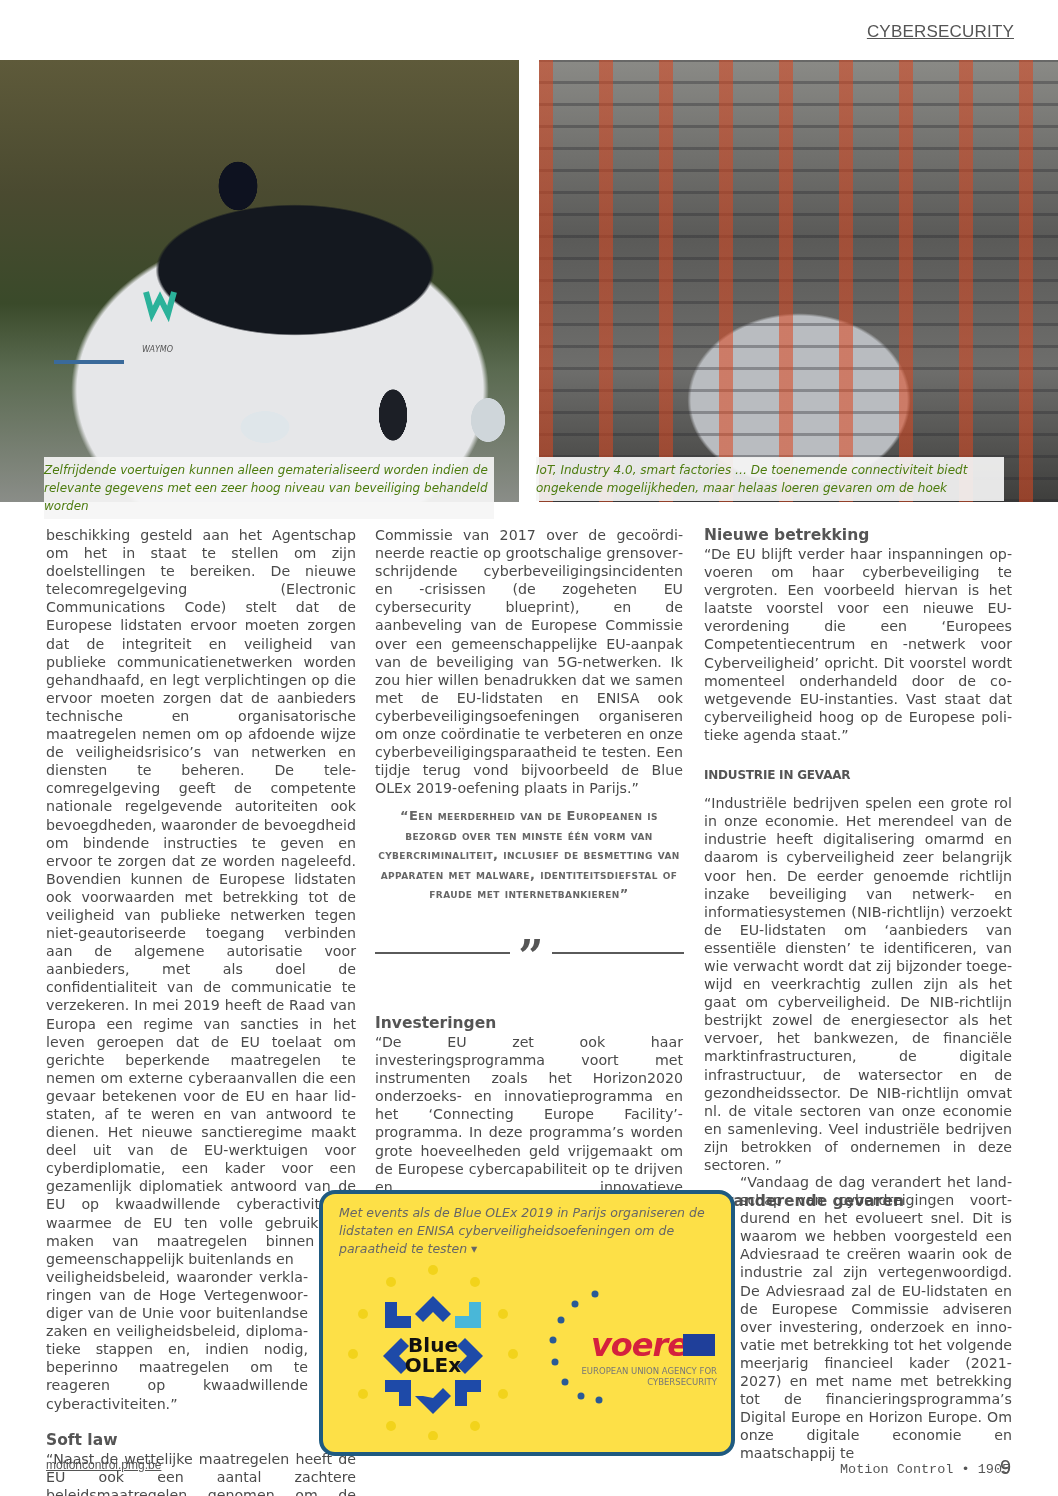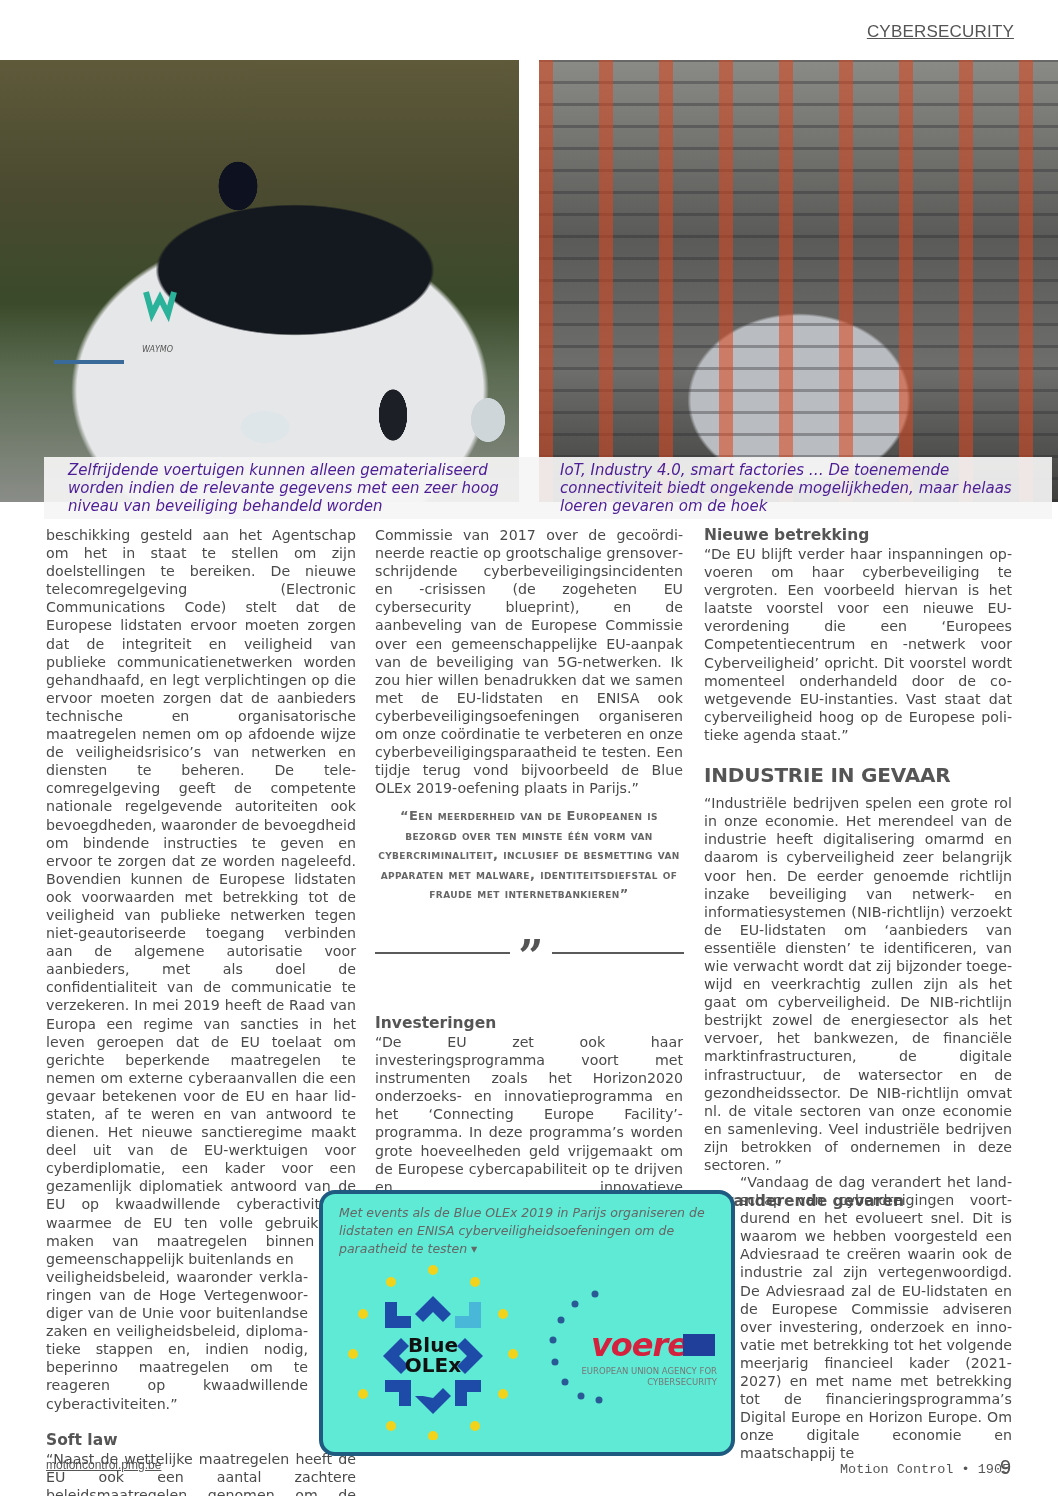--- a/index.html
+++ b/index.html
@@ -18,45 +18,45 @@
       radial-gradient(ellipse 24px 30px at 238px 126px, #0e1220 0 80%, transparent 82%),
       linear-gradient(180deg, #5e5a3a 0%, #4a4a30 30%, #3a4a2a 55%, #5a6a50 70%, #8a8d88 100%);
   }
   .photo-right { left:539px; width:519px;
     background:
       repeating-linear-gradient(90deg, rgba(220,70,30,0.55) 0 14px, transparent 14px 60px),
       repeating-linear-gradient(0deg, rgba(40,40,45,0.35) 0 3px, transparent 3px 22px),
       radial-gradient(ellipse 180px 140px at 260px 340px, #b9bcc0 0 60%, transparent 62%),
       linear-gradient(180deg, #8a8a86 0%, #5a5a58 40%, #6e6e6c 70%, #3e3e3c 100%);
   }
-  .caption { position:absolute; background:rgba(245,245,245,0.92); color:#4c1d95;
-             font-style:italic; font-size:15px; line-height:18px; padding:4px 24px; }
+  .caption { position:absolute; background:rgba(245,245,245,0.92); color:#4d7c0f;
+             font-style:italic; font-size:12px; line-height:18px; padding:4px 0; }
   .caption-left { left:44px; top:457px; width:450px; }
   .caption-right { left:536px; top:457px; width:468px; }
 
   .col { position:absolute; font-size:14.2px; line-height:18.1px; color:#4a4a4a; text-align:justify; }
   .col p { margin:0; }
   .col-1 { left:46px; top:526px; width:310px; }
   .col-1 .narrow { width:262px; }
   .col-2 { left:375px; top:526px; width:308px; }
   .col-3 { left:704px; top:526px; width:308px; }
   h3.sub { margin:0; font-size:15.5px; font-weight:bold; color:#555; line-height:19px; }
-  h2.major { margin:0; font-size:20px; font-weight:bold; color:#555; text-transform:uppercase; letter-spacing:-0.2px; }
+  h2.major { margin:0; font-size:12px; font-weight:bold; color:#555; text-transform:uppercase; letter-spacing:-0.2px; }
   .q-head { margin:0; font-size:15px; font-weight:bold; font-style:italic; color:#555; line-height:18px; text-align:left; }
 
   .pullquote { position:absolute; left:375px; top:806px; width:308px; text-align:center;
                font-variant:small-caps; font-weight:bold; color:#666; font-size:13px; line-height:19.5px; letter-spacing:0.4px; }
   .pq-rule { position:absolute; top:952px; height:2px; background:#5a5a5a; }
   .pq-rule.l { left:375px; width:135px; }
   .pq-rule.r { left:552px; width:132px; }
   .pq-mark { position:absolute; left:512px; top:935px; width:38px; text-align:center; font-size:44px;
              font-weight:bold; color:#555; font-family:"DejaVu Serif", serif; line-height:44px; }
 
   .box { position:absolute; left:319px; top:1190px; width:408px; height:258px;
-         border:4px solid #1f5a80; border-radius:16px; background:#5eead4; }
+         border:4px solid #1f5a80; border-radius:16px; background:#fde047; }
   .box-caption { position:absolute; left:16px; top:10px; width:384px; font-style:italic; font-size:12.5px;
                  line-height:18px; color:#666; }
   .olex { position:absolute; left:20px; top:70px; width:180px; height:176px; }
   .enisa { position:absolute; left:222px; top:100px; width:180px; height:130px; }
   .enisa-word { position:absolute; left:46px; top:32px; font-size:32px; font-weight:bold; font-style:italic;
                 color:#d4213e; font-family:"DejaVu Sans", sans-serif; letter-spacing:-1px; }
   .eu-flag { position:absolute; left:138px; top:40px; width:32px; height:22px; background:#1f3f9a; }
   .enisa-sub { position:absolute; right:8px; top:72px; width:140px; text-align:right; font-size:8.5px; line-height:11px; color:#777; }
 
   .footer-url { position:absolute; left:46px; top:1458px; font-size:12px; color:#555;

